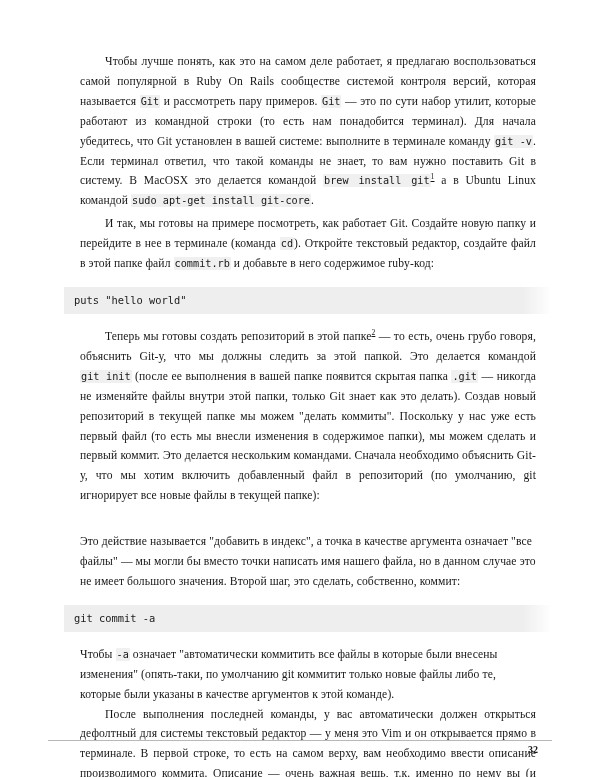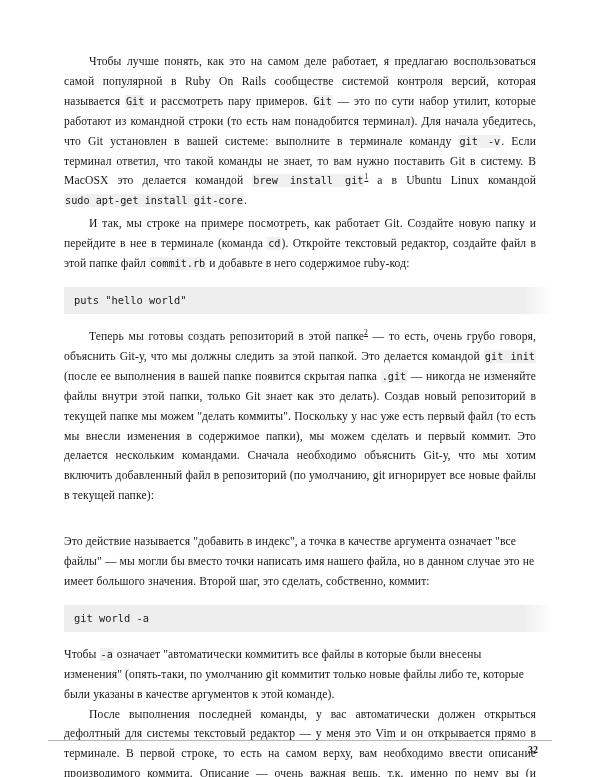--- a/index.html
+++ b/index.html
@@ -21,21 +21,21 @@
     height: 777px;
     box-sizing: border-box;
     padding: 52px 64px 0 64px;
   }
 
   .content {
     width: 472px;
   }
 
   p.para {
-    margin: 0 0 0 0;
+    margin: 0 0 0 16px;
     font-size: 11.6px;
     line-height: 19.9px;
     text-align: justify;
     text-justify: inter-word;
     letter-spacing: 0.01em;
     hyphens: none;
   }
 
   p.indent {
     text-indent: 25px;
@@ -116,40 +116,40 @@
 </head>
 <body>
 
 <div class="page">
   <div class="content">
 
     <p class="para indent"><span>Чтобы лучше понять, как это на самом деле работает, я предлагаю воспользоваться самой популярной в Ruby On Rails сообществе системой контроля версий, которая называется </span><code class="inline">Git</code><span> и рассмотреть пару примеров. </span><code class="inline">Git</code><span> — это по сути набор утилит, которые работают из командной строки (то есть нам понадобится терминал). Для начала убедитесь, что Git установлен в вашей системе: выполните в терминале команду </span><code class="inline">git -v</code><span>. Если терминал ответил, что такой команды не знает, то вам нужно поставить Git в систему. В MacOSX это делается командой </span><code class="inline">brew install git</code><sup class="fnref">1</sup><span> а в Ubuntu Linux командой </span><code class="inline">sudo apt-get install git-core</code><span>.</span></p>
 
     <div class="gap-para"></div>
 
-    <p class="para indent"><span>И так, мы строке на примере посмотреть, как работает Git. Создайте новую папку и перейдите в нее в терминале (команда </span><code class="inline">cd</code><span>). Откройте текстовый редактор, создайте файл в этой папке файл </span><code class="inline">commit.rb</code><span> и добавьте в него содержимое ruby-код:</span></p>
+    <p class="para indent"><span>И так, мы готовы на примере посмотреть, как работает Git. Создайте новую папку и перейдите в нее в терминале (команда </span><code class="inline">cd</code><span>). Откройте текстовый редактор, создайте файл в этой папке файл </span><code class="inline">commit.rb</code><span> и добавьте в него содержимое ruby-код:</span></p>
 
     <div class="gap-before-code"></div>
 
     <pre class="codeblock">puts "hello world"</pre>
 
     <div class="gap-after-code"></div>
 
     <p class="para indent"><span>Теперь мы готовы создать репозиторий в этой папке</span><sup class="fnref">2</sup><span> — то есть, очень грубо говоря, объяснить Git-у, что мы должны следить за этой папкой. Это делается командой </span><code class="inline">git init</code><span> (после ее выполнения в вашей папке появится скрытая папка </span><code class="inline">.git</code><span> — никогда не изменяйте файлы внутри этой папки, только Git знает как это делать). Создав новый репозиторий в текущей папке мы можем "делать коммиты". Поскольку у нас уже есть первый файл (то есть мы внесли изменения в содержимое папки), мы можем сделать и первый коммит. Это делается нескольким командами. Сначала необходимо объяснить Git-у, что мы хотим включить добавленный файл в репозиторий (по умолчанию, git игнорирует все новые файлы в текущей папке):</span></p>
 
     <div class="gap-before-code"></div>
 
 
     <div class="gap-after-code"></div>
 
     <p class="para flush"><span>Это действие называется "добавить в индекс", а точка в качестве аргумента означает "все файлы" — мы могли бы вместо точки написать имя нашего файла, но в данном случае это не имеет большого значения. Второй шаг, это сделать, собственно, коммит:</span></p>
 
     <div class="gap-before-code"></div>
 
-    <pre class="codeblock">git world -a</pre>
+    <pre class="codeblock">git commit -a</pre>
 
     <div class="gap-after-code"></div>
 
     <p class="para flush"><span>Чтобы </span><code class="inline">-a</code><span> означает "автоматически коммитить все файлы в которые были внесены изменения" (опять-таки, по умолчанию git коммитит только новые файлы либо те, которые были указаны в качестве аргументов к этой команде).</span></p>
 
     <p class="para indent"><span>После выполнения последней команды, у вас автоматически должен открыться дефолтный для системы текстовый редактор — у меня это Vim и он открывается прямо в терминале. В первой строке, то есть на самом верху, вам необходимо ввести описание производимого коммита. Описание — очень важная вещь, т.к. именно по нему вы (и программисты из вашей команды, если вы работаете не один) в дальнейшем сможете найти</span></p>
 
   </div>
 
   <div class="footer">

